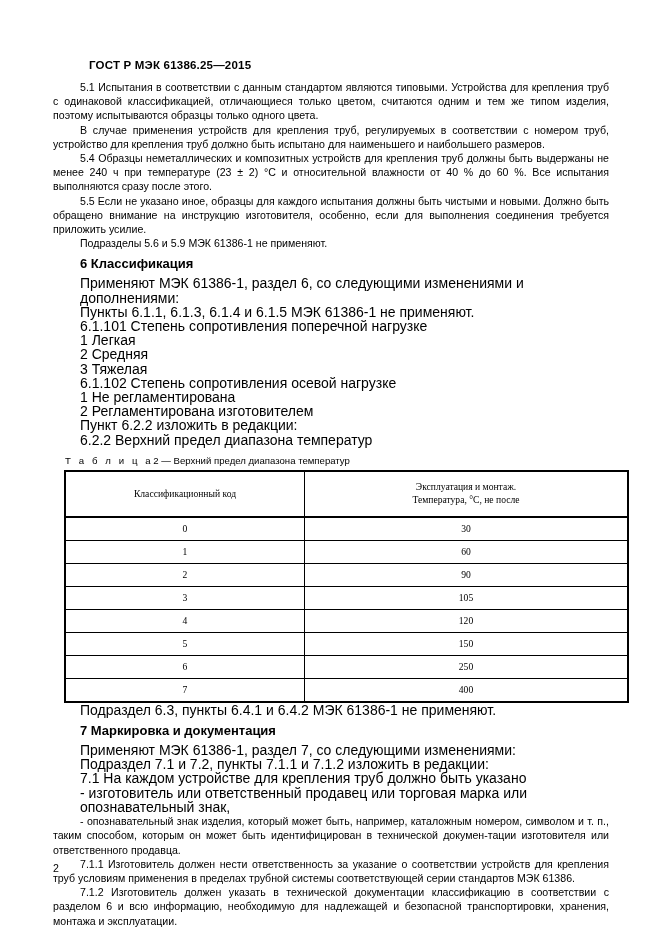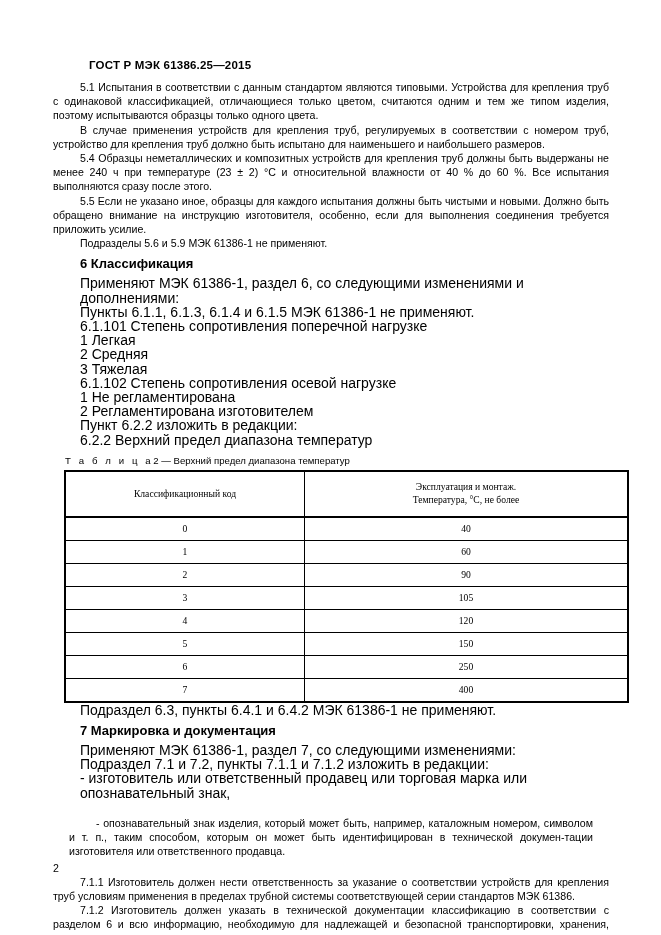--- a/index.html
+++ b/index.html
@@ -49,21 +49,21 @@
     font-size: 14px;
     line-height: 14.2px;
     margin: 0;
     text-indent: 0;
     padding-left: 27px;
     text-align: left;
   }
   p.bullet {
     font-size: 10.6px;
     line-height: 14.2px;
-    margin: 16px;
+    margin: 0;
     text-indent: 27px;
     text-align: justify;
   }
   h2.section {
     font-size: 13px;
     font-weight: bold;
     line-height: 14px;
     margin: 7px 0 5px 0;
     padding-left: 27px;
   }
@@ -152,28 +152,28 @@
     <div class="tbl-caption">
       <span class="tcap-word">Т а б л и ц а</span><span>2 — Верхний предел диапазона температур</span>
     </div>
 
     <table class="data">
       <thead>
         <tr>
           <th class="c1">Классификационный код</th>
           <th class="c2">
             <span>Эксплуатация и монтаж.</span><br>
-            <span>Температура, °С, не более</span>
+            <span>Температура, °С, не после</span>
           </th>
         </tr>
       </thead>
       <tbody>
         <tr>
           <td class="c1">0</td>
-          <td class="c2">40</td>
+          <td class="c2">30</td>
         </tr>
         <tr>
           <td class="c1">1</td>
           <td class="c2">60</td>
         </tr>
         <tr>
           <td class="c1">2</td>
           <td class="c2">90</td>
         </tr>
         <tr>
@@ -198,20 +198,21 @@
         </tr>
       </tbody>
     </table>
 
     <p class="noind after-table">Подраздел 6.3, пункты 6.4.1 и 6.4.2 МЭК 61386-1 не применяют.</p>
 
     <h2 class="section">7 Маркировка и документация</h2>
 
     <p class="noind">Применяют МЭК 61386-1, раздел 7, со следующими изменениями:</p>
     <p class="noind">Подраздел 7.1 и 7.2, пункты 7.1.1 и 7.1.2 изложить в редакции:</p>
+    <p class="noind">7.1 На каждом устройстве для крепления труб должно быть указано</p>
     <p class="noind">- изготовитель или ответственный продавец или торговая марка или опознавательный знак,</p>
     <p class="bullet">- опознавательный знак изделия, который может быть, например, каталожным номером, символом и т. п., таким способом, которым он может быть идентифицирован в технической докумен-тации изготовителя или ответственного продавца.</p>
     <p class="para">7.1.1 Изготовитель должен нести ответственность за указание о соответствии устройств для крепления труб условиям применения в пределах трубной системы соответствующей серии стандартов МЭК 61386.</p>
     <p class="para">7.1.2 Изготовитель должен указать в технической документации  классификацию в соответствии с разделом 6 и всю информацию, необходимую для надлежащей и безопасной транспортировки, хранения, монтажа и эксплуатации.</p>
 
   </div>
 
   <div class="page-number">2</div>
 
 </div>

